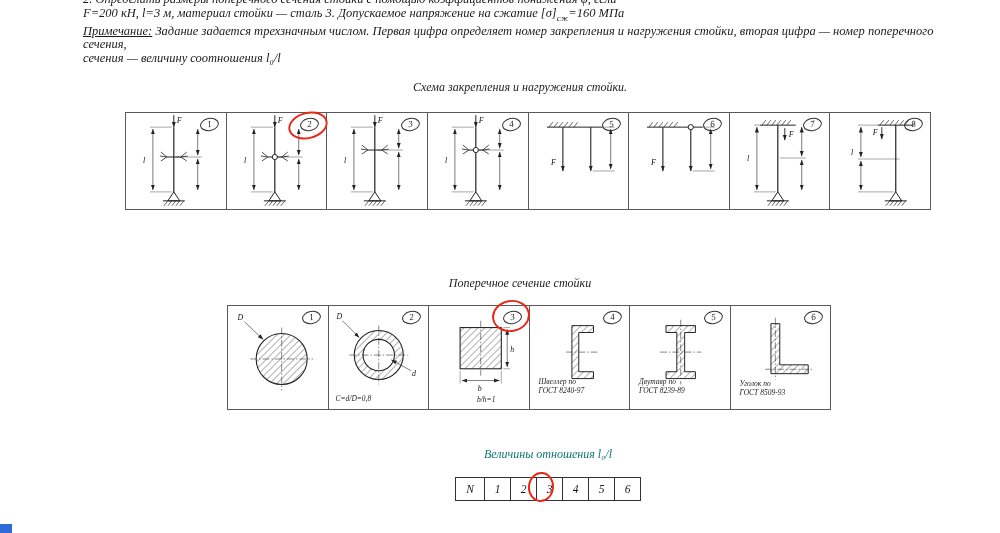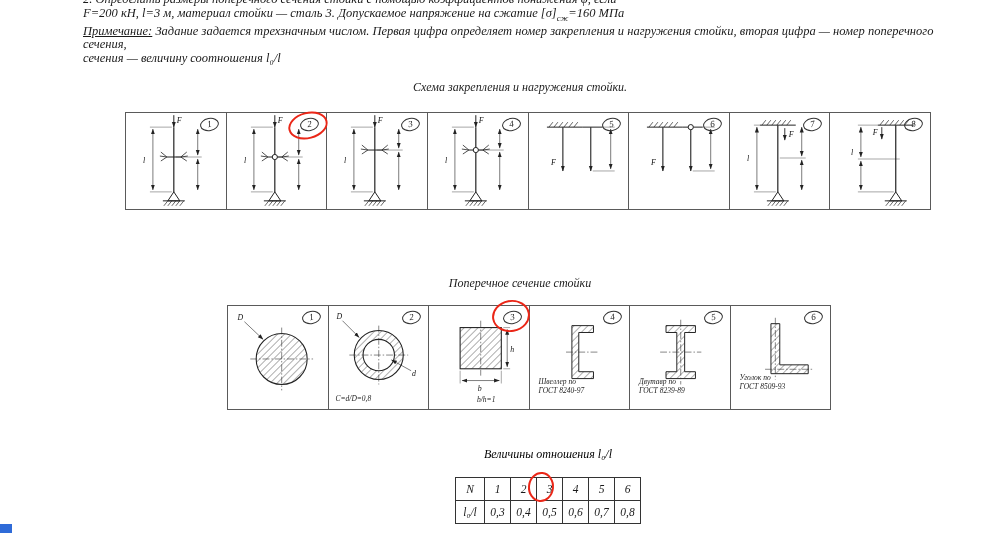--- a/index.html
+++ b/index.html
@@ -4,21 +4,21 @@
 <style>
   *{box-sizing:border-box;margin:0;padding:0}
   body{background:#fff;font-family:"Liberation Serif",serif}
   .page{position:relative;width:1000px;height:533px;background:#ffffff;overflow:hidden;
         font-style:italic;color:#1a1a1a}
   .intro{position:absolute;left:83px;top:-7px;width:895px;font-size:12.5px;line-height:13.5px}
   .intro .note{}
   .u{text-decoration:underline}
   sub{font-size:8.5px}
   .sec-title{position:absolute;left:20px;width:1000px;text-align:center;font-size:12px;color:#222}
-  .title-ratio{position:absolute;left:452px;top:447px;width:192px;text-align:center;font-size:12px;color:#000000}
+  .title-ratio{position:absolute;left:452px;top:447px;width:192px;text-align:center;font-size:12px;color:#0f766e}
   .strip{position:absolute;display:flex;border:1px solid #5a5a5a;background:#fff}
   .schemes-strip{left:125px;top:112px;width:806px;height:98px}
   .sections-strip{left:227px;top:305px;width:604px;height:105px}
   .cell{position:relative;flex:1;border-right:1px solid #5a5a5a}
   .cell:last-child{border-right:none}
   .cell svg{position:absolute;left:0;top:0;width:100%;height:100%}
   .badge{position:absolute;top:5px;right:7px;width:19px;height:13px;border:1px solid #333;
          border-radius:50%;font-size:9px;line-height:11px;text-align:center;color:#222;
          transform:rotate(-10deg);background:transparent;z-index:2}
   .cap{position:absolute;font-size:7.5px;line-height:8.5px;color:#222;z-index:2}
@@ -311,21 +311,21 @@
       </div>
       <span class="badge">5</span>
     </div>
 
     <div class="cell">
       <svg viewBox="0 0 100 105">
         <path d="M40,18 L49,18 L49,60 L78,60 L78,69 L40,69 Z" fill="url(#hatch)" stroke="#222" stroke-width="1"></path>
         <line class="cl" x1="44.5" y1="12" x2="44.5" y2="75"></line>
         <line class="cl" x1="34" y1="64.5" x2="84" y2="64.5"></line>
       </svg>
-      <div class="cap" style="left:9px;bottom:18px">
+      <div class="cap" style="left:9px;bottom:12px">
         <div>Уголок по</div>
         <div>ГОСТ 8509-93</div>
       </div>
       <span class="badge">6</span>
     </div>
   </div>
 
   <div class="red-mark" style="left:492px;top:300px;width:38px;height:32px;transform:rotate(-10deg)"></div>
 
   <div class="title-ratio">Величины отношения l₀/l</div>
@@ -334,29 +334,20 @@
     <tbody>
         <tr>
       <td>N</td>
       <td>1</td>
       <td>2</td>
       <td>3</td>
       <td>4</td>
       <td>5</td>
       <td>6</td>
     </tr>
-    <tr>
-      <td>l₀/l</td>
-      <td>0,3</td>
-      <td>0,4</td>
-      <td>0,5</td>
-      <td>0,6</td>
-      <td>0,7</td>
-      <td>0,8</td>
-    </tr>
   </tbody>
     </table>
 
   <div class="red-mark" style="left:528px;top:472px;width:26px;height:30px;transform:rotate(6deg)"></div>
 
   <div class="blue-corner"></div>
 
 </div>
 
 </body></html>

